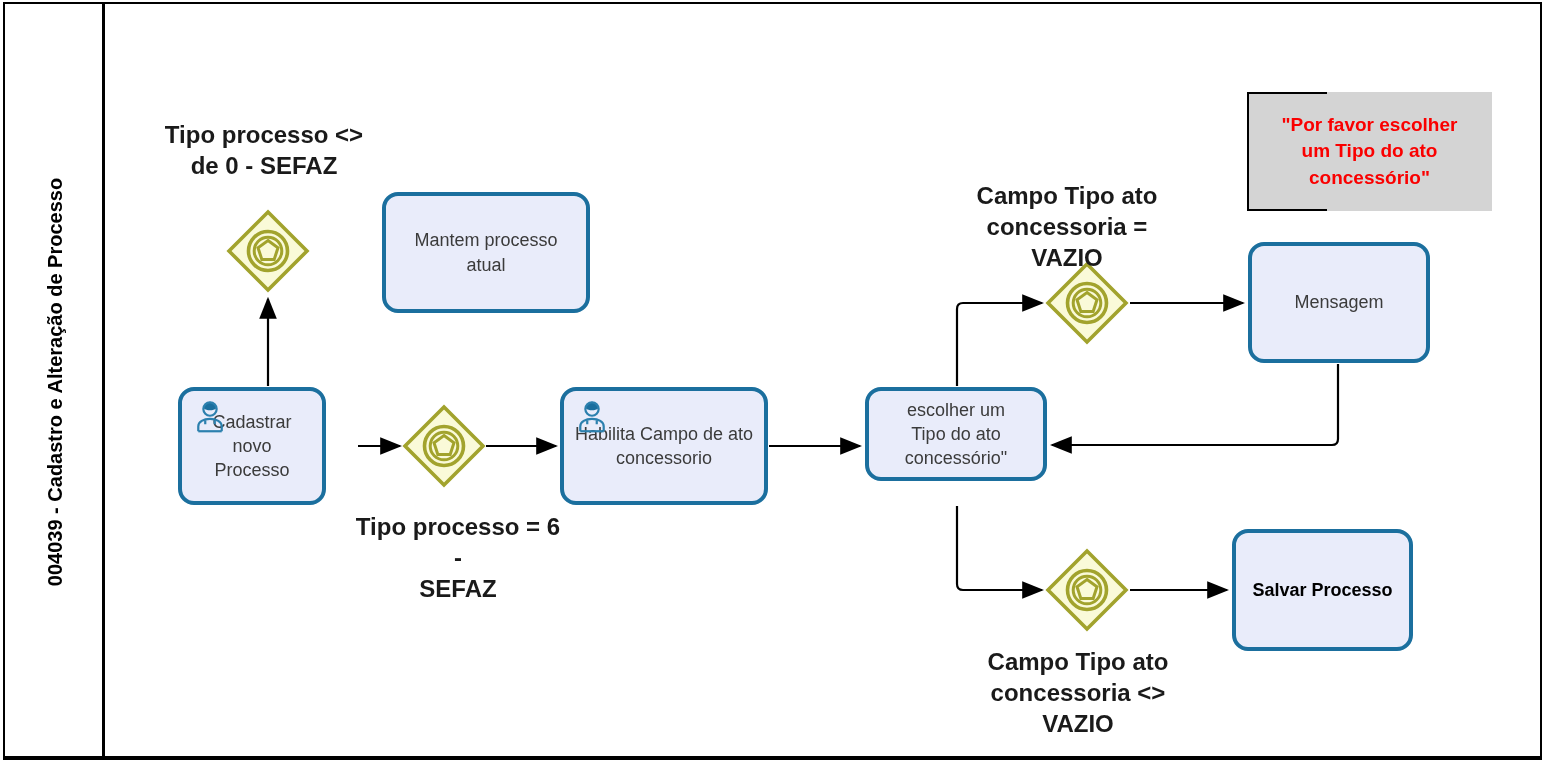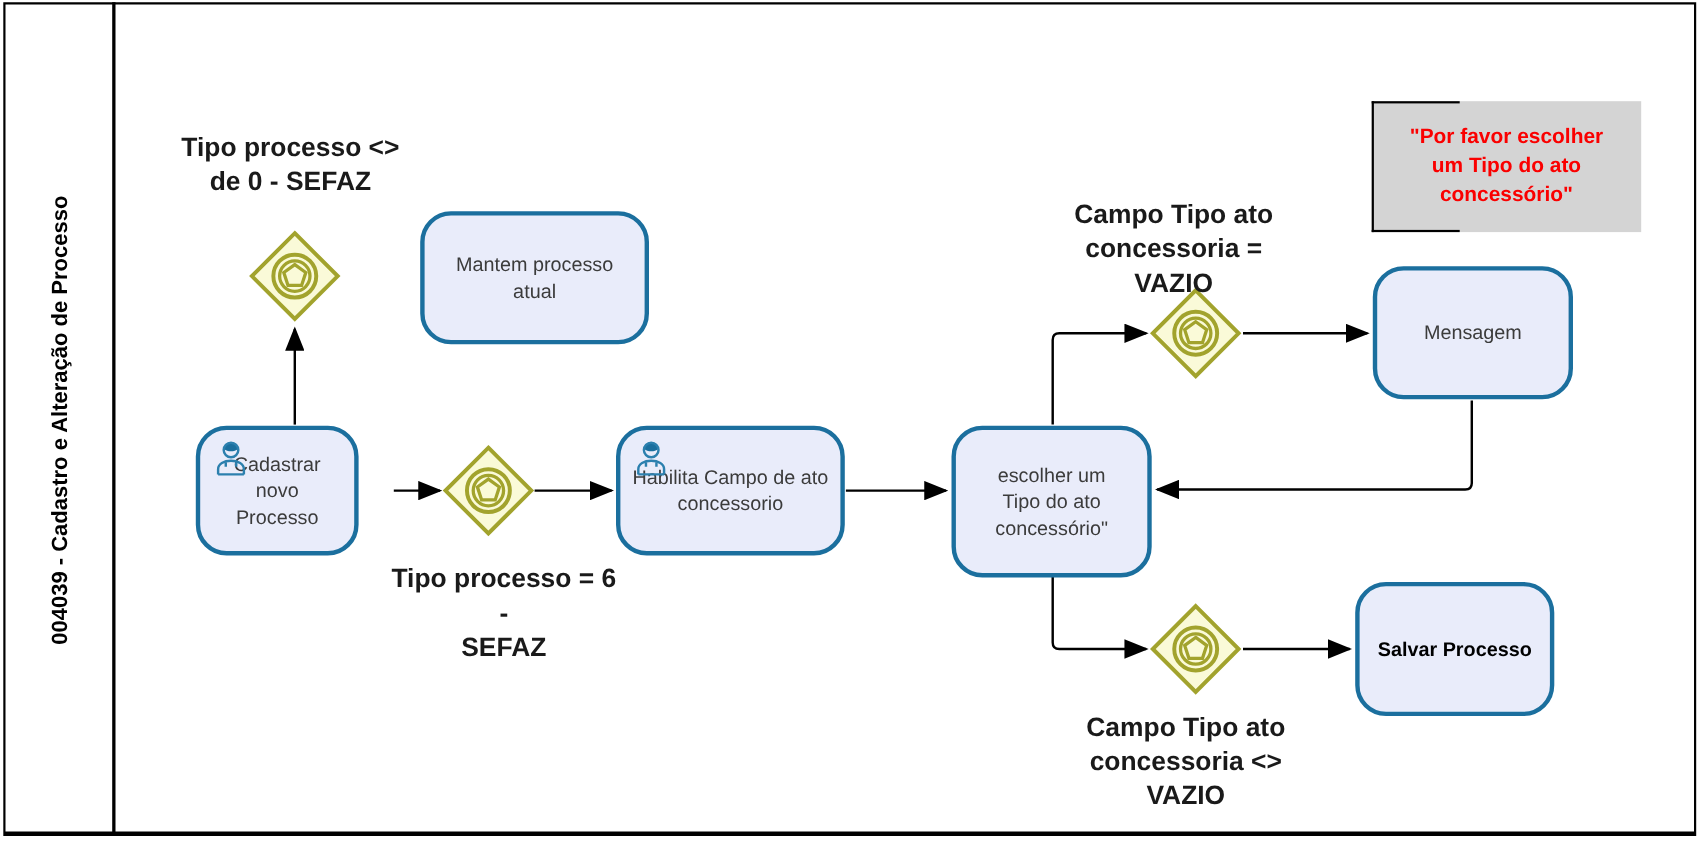--- a/index.html
+++ b/index.html
@@ -30,21 +30,21 @@
 
   svg.connectors {
     position:absolute; left:0; top:0;
     pointer-events:none;
   }
 
   .task {
     position:absolute;
     background:var(--task-fill,#E9ECFA);
     border:4px solid var(--task-border,#1B6F9E);
-    border-radius:28px;
+    border-radius:16px;
     display:flex; align-items:center; justify-content:center;
     text-align:center;
     font-size:18px; line-height:1.35; color:#3b3b3b;
     padding:6px 10px;
   }
   .task-label { white-space:pre-wrap; }
   .task.bold { font-weight:bold; color:#000; }
   .user-icon { position:absolute; left:9px; top:5px; }
 
   svg.gateway { position:absolute; }
@@ -131,21 +131,21 @@
       <path d="M8,7.4 a4,4 0 0 1 8,0 c-1,0.9 -2.4,1.3 -4,1.3 s-3,-0.4 -4,-1.3 z" fill="#1B6F9E" stroke="none"></path>
       <circle cx="12" cy="8" r="4.2" fill="none" stroke="#2C80AE" stroke-width="1.4"></circle>
       <path d="M4.6,22 v-3 c0,-3 3.3,-4.8 7.4,-4.8 s7.4,1.8 7.4,4.8 v3" fill="none" stroke="#2C80AE" stroke-width="1.4"></path>
       <path d="M4.6,22 h14.8" stroke="#2C80AE" stroke-width="1.4"></path>
       <path d="M9,15 v2.6 M15,15 v2.6" stroke="#2C80AE" stroke-width="1.4"></path>
     </svg>
     <span class="task-label">Habilita Campo de ato
 concessorio</span>
   </div>
 
-  <div class="task" style="left:865px;top:387px;width:182px;height:138px">
+  <div class="task" style="left:865px;top:387px;width:182px;height:94px">
     <span class="task-label">escolher um
 Tipo do ato
 concessório"</span>
   </div>
 
   <div class="task" style="left:1248px;top:242px;width:182px;height:121px">
     <span class="task-label">Mensagem</span>
   </div>
 
   <div class="task bold" style="left:1232px;top:529px;width:181px;height:122px">

